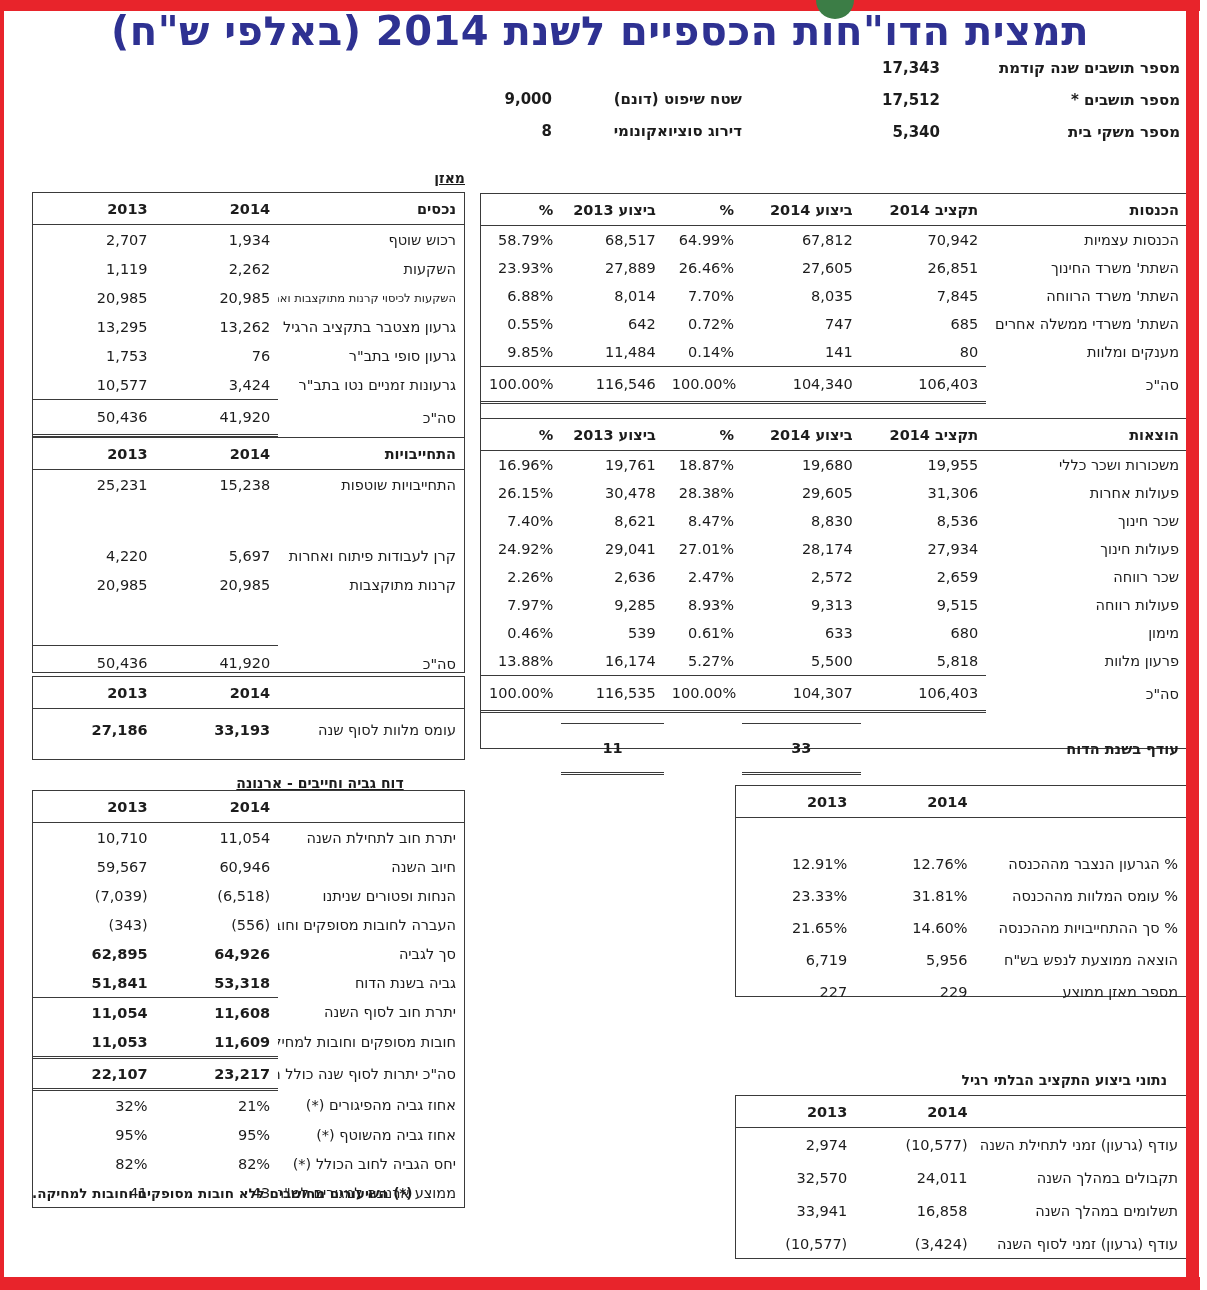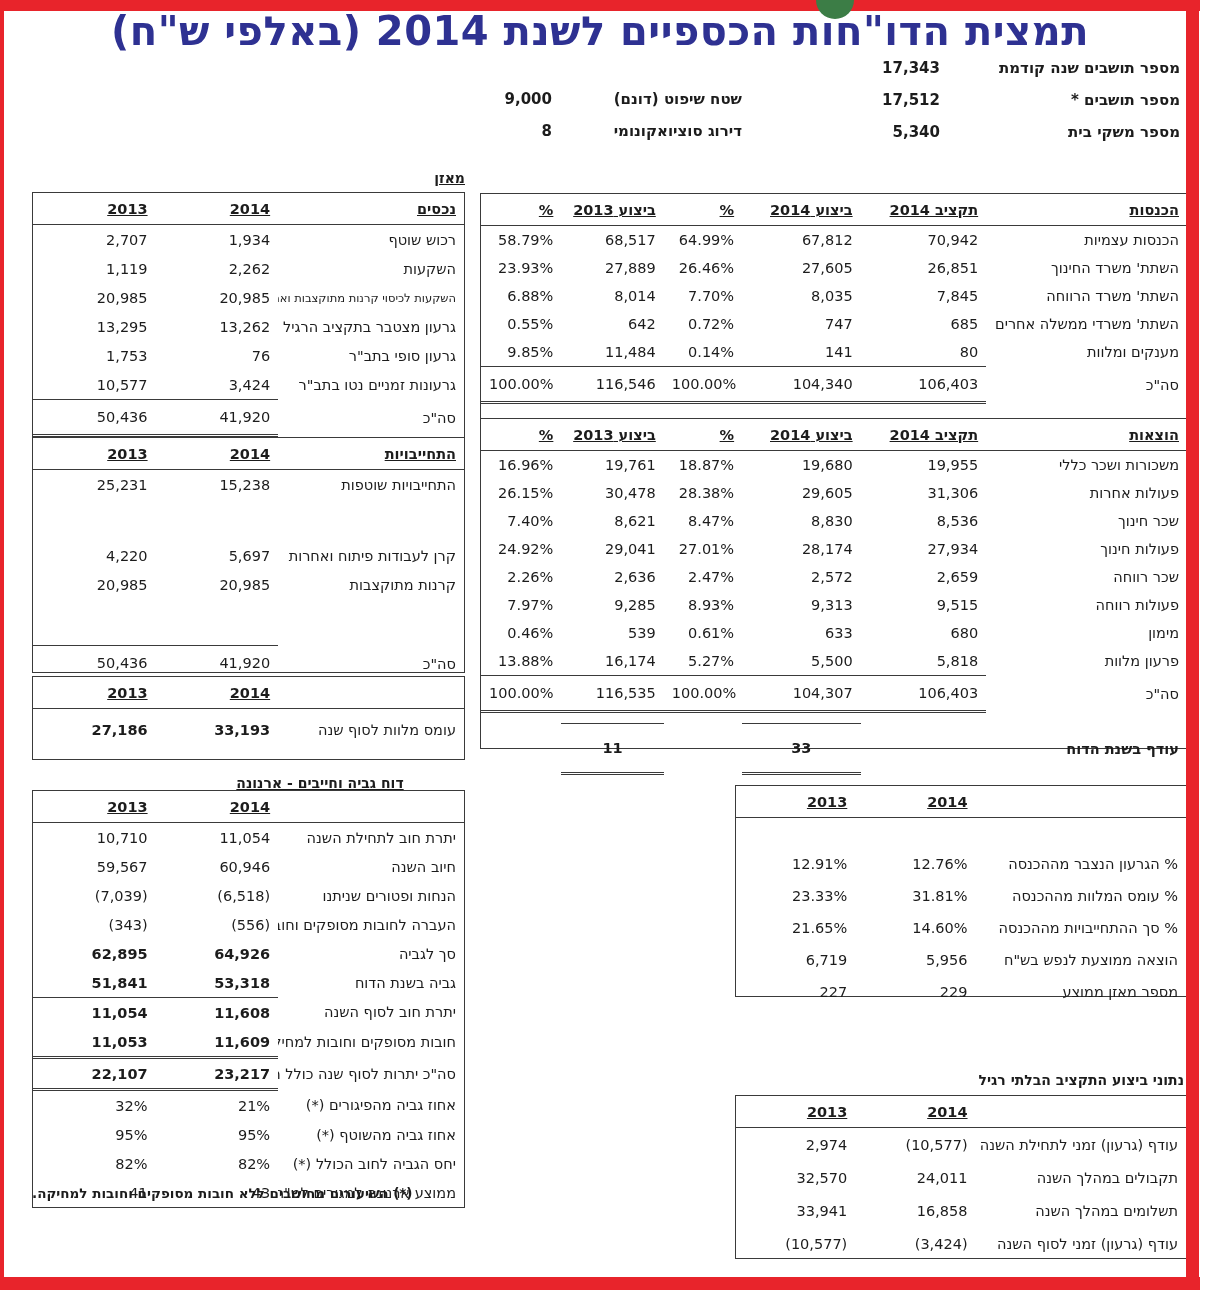--- a/index.html
+++ b/index.html
@@ -17,34 +17,34 @@
     border-radius:0 0 50% 50%/0 0 100% 100%;background:var(--green);z-index:2;}
 
   .title{position:absolute;left:0;top:8px;width:1200px;margin:0;text-align:center;
     font-size:40px;font-weight:bold;color:var(--blue);letter-spacing:.5px;}
 
   .heading{position:absolute;font-size:14px;font-weight:bold;text-align:right;}
   .underlined{text-decoration:underline;}
   .h-regular{left:688px;top:170px;width:497px;}
   .h-balance{left:165px;top:170px;width:300px;}
   .h-arnona{left:170px;top:775px;width:300px;text-align:center;}
-  .h-irregular{left:686px;top:1072px;width:498px;}
+  .h-irregular{left:669px;top:1072px;width:498px;}
 
   .box{position:absolute;border:1.6px solid var(--bd);background:#fff;box-sizing:border-box;}
   .main-box{left:480px;top:193px;width:708px;height:556px;padding:0;}
   .assets-box{left:32px;top:192px;width:433px;}
   .liab-box{left:32px;top:437px;width:433px;height:236px;}
   .loans-box{left:32px;top:676px;width:433px;height:84px;}
   .arnona-box{left:32px;top:790px;width:433px;}
   .ratios-box{left:735px;top:785px;width:452px;height:212px;}
   .irregular-box{left:735px;top:1095px;width:452px;height:164px;}
 
   table{border-collapse:collapse;table-layout:fixed;width:100%;font-size:14.5px;}
   th,td{padding:1px 8px;text-align:right;vertical-align:middle;overflow:hidden;white-space:nowrap;}
-  th{font-weight:bold;text-decoration:underline;}
+  th{font-weight:bold;}
   tr.head th{border-bottom:1.4px solid var(--bd);height:29px;}
   td:not(:first-child),th:not(:first-child){direction:ltr;unicode-bidi:embed;}
 
   .main-tbl td{height:26px;}
   .main-tbl.income{margin-bottom:14px;}
   .main-tbl.expenses{border-top:1.6px solid var(--bd);}
   .surplus{margin-top:10px;}
   .surplus td{height:46px;font-weight:bold;}
   .surplus .sv{text-align:center;border-top:1.5px solid var(--bd);border-bottom:3px double var(--bd);}
 

